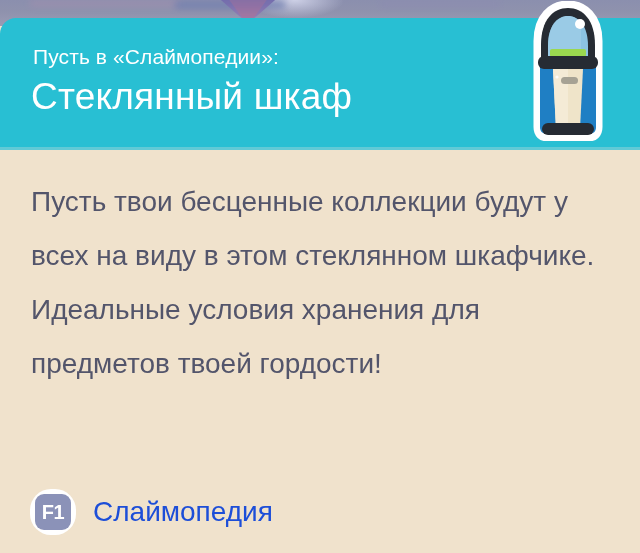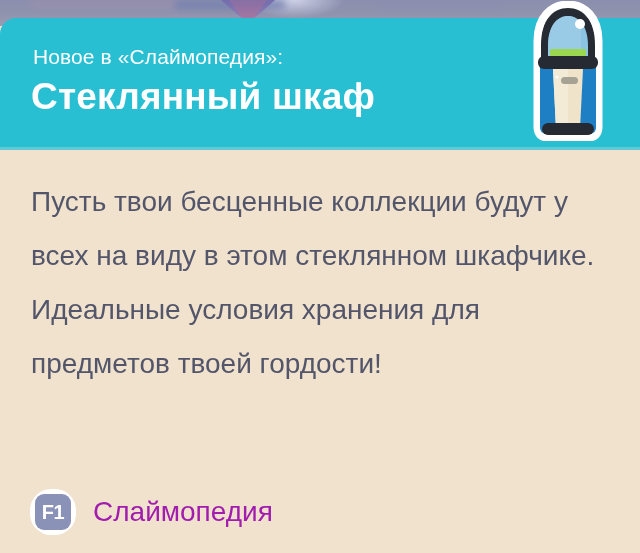--- a/index.html
+++ b/index.html
@@ -102,21 +102,21 @@
     font-weight: 400;
     color: #ffffff;
     letter-spacing: .1px;
     white-space: nowrap;
   }
   .header-title {
     position: absolute;
     left: 31px;
     top: 76px;
     font-size: 37px;
-    font-weight: 700;
+    font-weight: 400;
     color: #ffffff;
     letter-spacing: .2px;
     white-space: nowrap;
   }
 
   
   .cabinet-icon {
     position: absolute;
     left: 524px;
     top: 1px;
@@ -165,40 +165,40 @@
     display: flex;
     align-items: center;
     justify-content: center;
     color: #ffffff;
     font-size: 20px;
     font-weight: 700;
     letter-spacing: -0.5px;
   }
   .hint-label {
     font-size: 28px;
-    color: #a21caf;
+    color: #1d4ed8;
     font-weight: 400;
   }
 </style>
 </head>
 <body>
 
 <div class="screen">
 
   <div class="bg-strip">
     <div class="streak-a"></div>
     <div class="streak-b"></div>
     <div class="streak-c"></div>
     <div class="crystal"></div>
     <div class="crystal2"></div>
   </div>
 
   <div class="header-band"></div>
 
-  <div class="header-eyebrow">Новое в «Слаймопедия»:</div>
+  <div class="header-eyebrow">Пусть в «Слаймопедии»:</div>
 
   <div class="header-title">Стеклянный шкаф</div>
 
   <div class="cabinet-icon">
     <svg width="88" height="140" viewBox="0 0 88 140" xmlns="http://www.w3.org/2000/svg">
 
       <path d="M14 40 C14 16 28 4 44 4 C60 4 74 16 74 40 L74 126 C74 133 70 136 64 136 L24 136 C18 136 14 133 14 126 Z" fill="none" stroke="#ffffff" stroke-width="9" stroke-linejoin="round"></path>
 
       <path d="M16 60 L72 60 L72 126 C72 131 69 133 64 133 L24 133 C19 133 16 131 16 126 Z" fill="#1f7fc4"></path>
 

